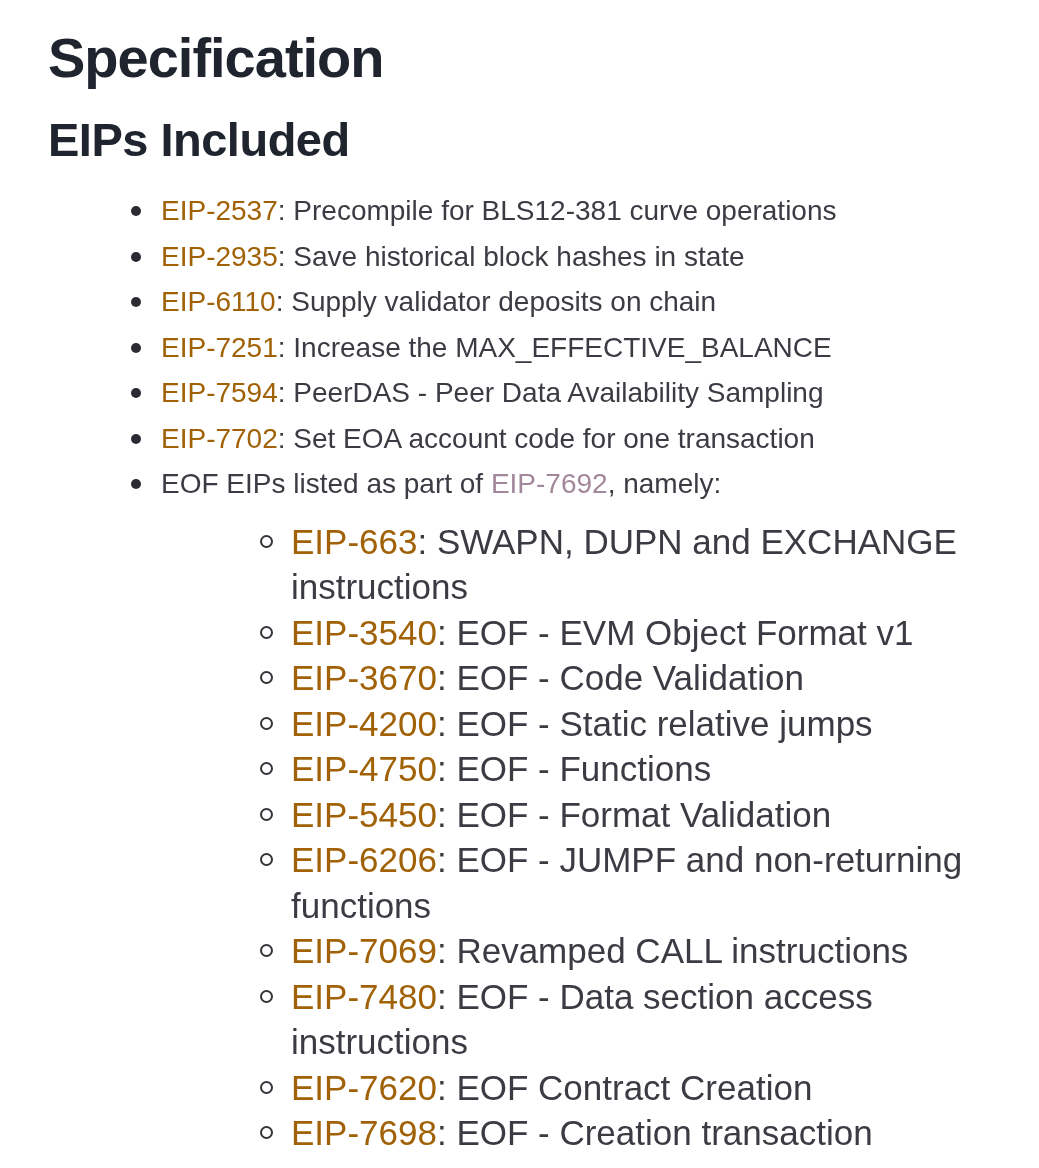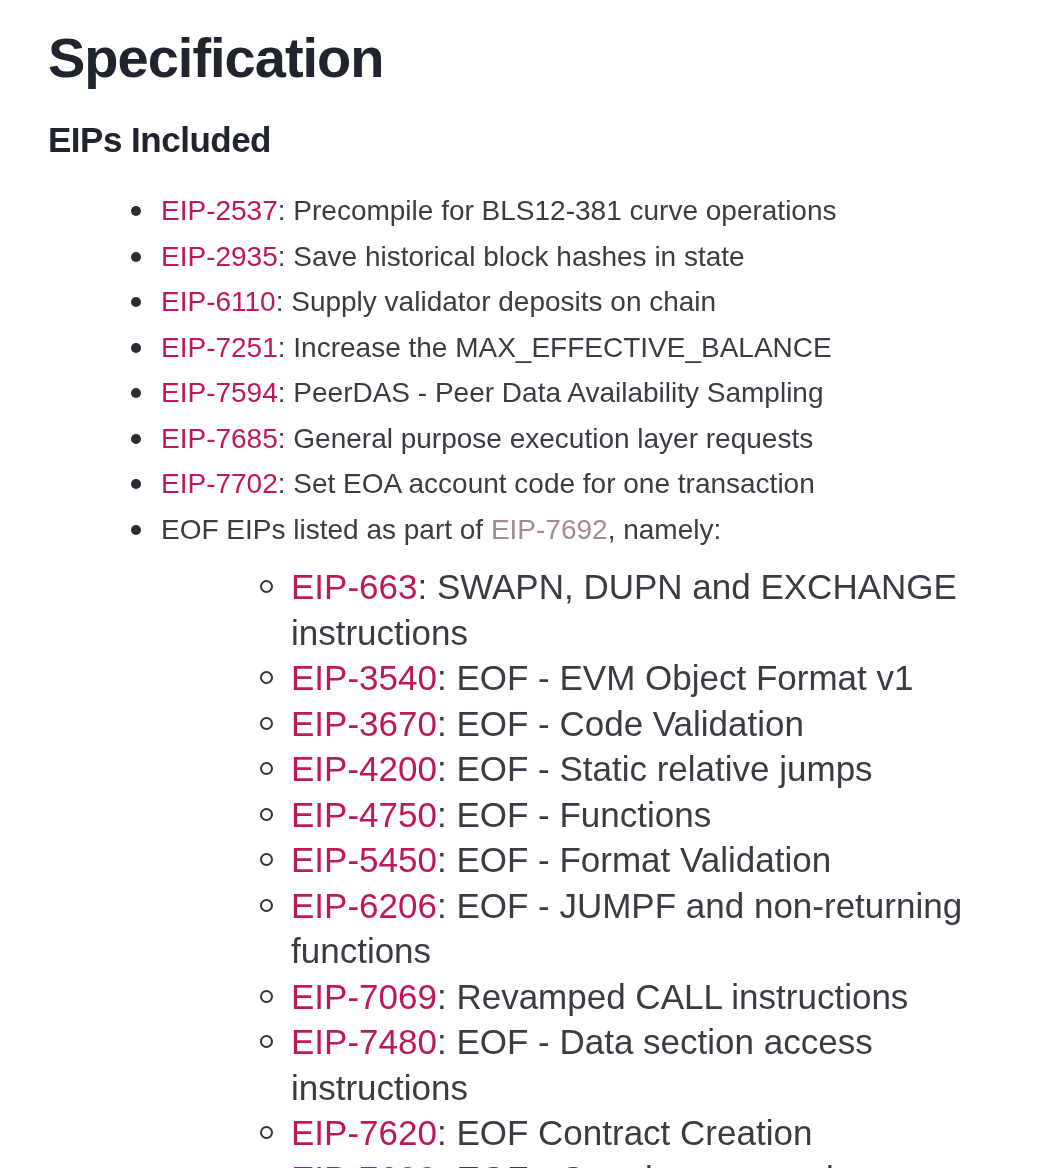--- a/index.html
+++ b/index.html
@@ -21,21 +21,21 @@
   h1.page-title {
     margin: 0;
     font-size: 56px;
     line-height: 64px;
     font-weight: 700;
     letter-spacing: -1px;
     color: #20242e;
   }
   h2.section-title {
     margin: 22px 0 4px 0;
-    font-size: 35px;
+    font-size: 47px;
     line-height: 56px;
     font-weight: 700;
     letter-spacing: -0.5px;
     color: #20242e;
   }
   ul.eip-list {
     list-style: none;
     margin: 20px 0 0 0;
     padding: 0 0 0 113px;
     font-size: 28px;
@@ -67,21 +67,21 @@
     left: -31px;
     top: 16px;
     width: 9px;
     height: 9px;
     border: 2.5px solid #33333a;
     border-radius: 50%;
     background: transparent;
     box-sizing: content-box;
   }
   a.eip-link {
-    color: #be185d;
+    color: #a16207;
     text-decoration: none;
     cursor: pointer;
   }
   .item-text, .item-prefix {
     color: #3b3b43;
   }
 </style>
 </head>
 <body>
 
@@ -101,24 +101,20 @@
     <span class="bullet disc"></span>
     <span class="item-prefix"></span><a class="eip-link" href="#">EIP-6110</a><span class="item-text">: Supply validator deposits on chain</span>
   </li>
       <li class="eip-item">
     <span class="bullet disc"></span>
     <span class="item-prefix"></span><a class="eip-link" href="#">EIP-7251</a><span class="item-text">: Increase the MAX_EFFECTIVE_BALANCE</span>
   </li>
       <li class="eip-item">
     <span class="bullet disc"></span>
     <span class="item-prefix"></span><a class="eip-link" href="#">EIP-7594</a><span class="item-text">: PeerDAS - Peer Data Availability Sampling</span>
-  </li>
-      <li class="eip-item">
-    <span class="bullet disc"></span>
-    <span class="item-prefix"></span><a class="eip-link" href="#">EIP-7685</a><span class="item-text">: General purpose execution layer requests</span>
   </li>
       <li class="eip-item">
     <span class="bullet disc"></span>
     <span class="item-prefix"></span><a class="eip-link" href="#">EIP-7702</a><span class="item-text">: Set EOA account code for one transaction</span>
   </li>
       <li class="eip-item">
     <span class="bullet disc"></span>
     <span class="item-prefix">EOF EIPs listed as part of </span><a class="eip-link" href="#" style="color: rgb(162, 136, 155);">EIP-7692</a><span class="item-text">, namely:</span>
   <ul class="eip-sublist">
           <li class="eip-item">

